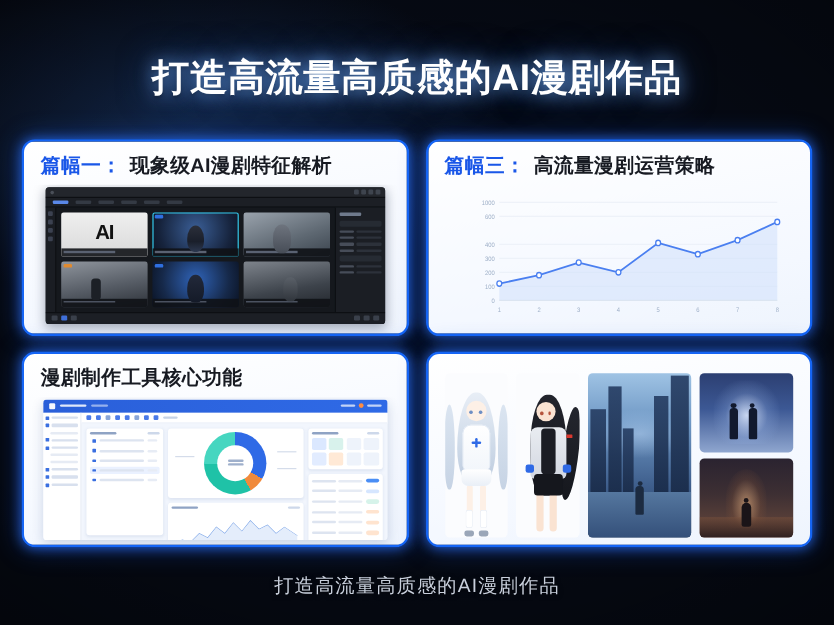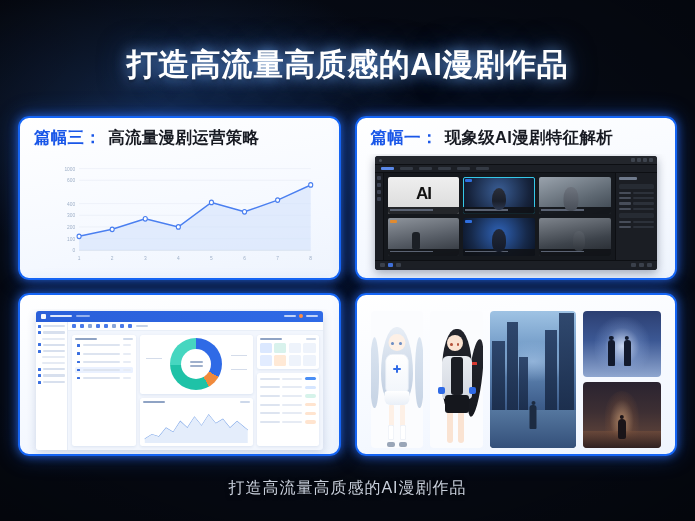--- a/index.html
+++ b/index.html
@@ -285,20 +285,120 @@
 <div class="vignette"></div>
 
 <div class="title-wrap">
   <div class="main-title">打造高流量高质感的AI漫剧作品</div>
 </div>
 
 <div class="grid">
 
   <div class="card">
     <div class="card-head">
+      <span class="card-tag">篇幅一：</span>
+      <span class="card-title">现象级AI漫剧特征解析</span>
+    </div>
+    <div class="card-body">
+      <div class="editor">
+        <div class="ed-top">
+          <span class="ed-dot"></span>
+          <span class="ed-top-lbl"></span>
+          <span class="ed-top-right">
+              <i></i>
+              <i></i>
+              <i></i>
+              <i></i>
+            </span>
+        </div>
+        <div class="ed-tabs">
+          <span class="ed-tab on"></span>
+          <span class="ed-tab"></span>
+          <span class="ed-tab"></span>
+          <span class="ed-tab"></span>
+          <span class="ed-tab"></span>
+          <span class="ed-tab"></span>
+        </div>
+        <div class="ed-main">
+          <div class="ed-left">
+            <i></i>
+            <i></i>
+            <i></i>
+            <i></i>
+          </div>
+          <div class="ed-grid">
+            <div class="thumb t1">
+              <span class="ai">AI</span>
+              <span class="cap"></span>
+            </div>
+            <div class="thumb t2 sel">
+              <span class="badge"></span>
+              <span class="cap"></span>
+            </div>
+            <div class="thumb t3">
+              <span class="cap"></span>
+            </div>
+            <div class="thumb t4">
+              <span class="badge org"></span>
+              <span class="cap"></span>
+            </div>
+            <div class="thumb t5">
+              <span class="badge"></span>
+              <span class="cap"></span>
+            </div>
+            <div class="thumb t6">
+              <span class="cap"></span>
+            </div>
+          </div>
+          <div class="ed-right">
+            <span class="ed-r-title"></span>
+            <span class="ed-r-chip"></span>
+            <span class="ed-r-row">
+                <i class="lb"></i>
+                <i class="bar"></i>
+              </span>
+            <span class="ed-r-row">
+                <i class="lb"></i>
+                <i class="bar"></i>
+              </span>
+            <span class="ed-r-row">
+                <i class="lb"></i>
+                <i class="bar"></i>
+              </span>
+            <span class="ed-r-row">
+                <i class="lb"></i>
+                <i class="bar"></i>
+              </span>
+            <span class="ed-r-chip"></span>
+            <span class="ed-r-row">
+                <i class="lb"></i>
+                <i class="bar"></i>
+              </span>
+            <span class="ed-r-row">
+                <i class="lb"></i>
+                <i class="bar"></i>
+              </span>
+          </div>
+        </div>
+        <div class="ed-bottom">
+          <i></i>
+          <i class="b"></i>
+          <i></i>
+          <span class="sp">
+              <i></i>
+              <i></i>
+              <i></i>
+            </span>
+        </div>
+      </div>
+    </div>
+  </div>
+
+  <div class="card">
+    <div class="card-head">
       <span class="card-tag">篇幅三：</span>
       <span class="card-title">高流量漫剧运营策略</span>
     </div>
     <div class="card-body">
       <div class="chart-wrap">
         <svg class="chart-svg" id="chart" viewBox="0 0 280 100" preserveAspectRatio="none">
             <line x1="34" y1="8" x2="272" y2="8" stroke="#e3eaf4" stroke-width="0.5"></line>
             <text x="30" y="9.8" text-anchor="end" class="axis-txt">1000</text>
             <line x1="34" y1="18.85714285714286" x2="272" y2="18.85714285714286" stroke="#e3eaf4" stroke-width="0.5"></line>
             <text x="30" y="20.657142857142862" text-anchor="end" class="axis-txt">600</text>
@@ -331,120 +431,21 @@
             <text x="238" y="93" text-anchor="middle" class="axis-txt">7</text>
             <circle cx="272" cy="23.199999999999996" r="2.1" fill="#ffffff" stroke="#4a7ff0" stroke-width="1.1"></circle>
             <text x="272" y="93" text-anchor="middle" class="axis-txt">8</text>
           </svg>
       </div>
     </div>
   </div>
 
   <div class="card">
     <div class="card-head">
-      <span class="card-tag">篇幅一：</span>
-      <span class="card-title">现象级AI漫剧特征解析</span>
-    </div>
-    <div class="card-body">
-      <div class="editor">
-        <div class="ed-top">
-          <span class="ed-dot"></span>
-          <span class="ed-top-lbl"></span>
-          <span class="ed-top-right">
-              <i></i>
-              <i></i>
-              <i></i>
-              <i></i>
-            </span>
-        </div>
-        <div class="ed-tabs">
-          <span class="ed-tab on"></span>
-          <span class="ed-tab"></span>
-          <span class="ed-tab"></span>
-          <span class="ed-tab"></span>
-          <span class="ed-tab"></span>
-          <span class="ed-tab"></span>
-        </div>
-        <div class="ed-main">
-          <div class="ed-left">
-            <i></i>
-            <i></i>
-            <i></i>
-            <i></i>
-          </div>
-          <div class="ed-grid">
-            <div class="thumb t1">
-              <span class="ai">AI</span>
-              <span class="cap"></span>
-            </div>
-            <div class="thumb t2 sel">
-              <span class="badge"></span>
-              <span class="cap"></span>
-            </div>
-            <div class="thumb t3">
-              <span class="cap"></span>
-            </div>
-            <div class="thumb t4">
-              <span class="badge org"></span>
-              <span class="cap"></span>
-            </div>
-            <div class="thumb t5">
-              <span class="badge"></span>
-              <span class="cap"></span>
-            </div>
-            <div class="thumb t6">
-              <span class="cap"></span>
-            </div>
-          </div>
-          <div class="ed-right">
-            <span class="ed-r-title"></span>
-            <span class="ed-r-chip"></span>
-            <span class="ed-r-row">
-                <i class="lb"></i>
-                <i class="bar"></i>
-              </span>
-            <span class="ed-r-row">
-                <i class="lb"></i>
-                <i class="bar"></i>
-              </span>
-            <span class="ed-r-row">
-                <i class="lb"></i>
-                <i class="bar"></i>
-              </span>
-            <span class="ed-r-row">
-                <i class="lb"></i>
-                <i class="bar"></i>
-              </span>
-            <span class="ed-r-chip"></span>
-            <span class="ed-r-row">
-                <i class="lb"></i>
-                <i class="bar"></i>
-              </span>
-            <span class="ed-r-row">
-                <i class="lb"></i>
-                <i class="bar"></i>
-              </span>
-          </div>
-        </div>
-        <div class="ed-bottom">
-          <i></i>
-          <i class="b"></i>
-          <i></i>
-          <span class="sp">
-              <i></i>
-              <i></i>
-              <i></i>
-            </span>
-        </div>
-      </div>
-    </div>
-  </div>
-
-  <div class="card">
-    <div class="card-head">
+      <span class="card-title">漫剧制作工具核心功能</span>
     </div>
     <div class="card-body">
       <div class="dash">
         <div class="dash-top">
           <span class="logo"></span>
           <span class="tx"></span>
           <span class="tx2"></span>
           <span class="rt">
             <span class="w"></span>
             <span class="av"></span>

